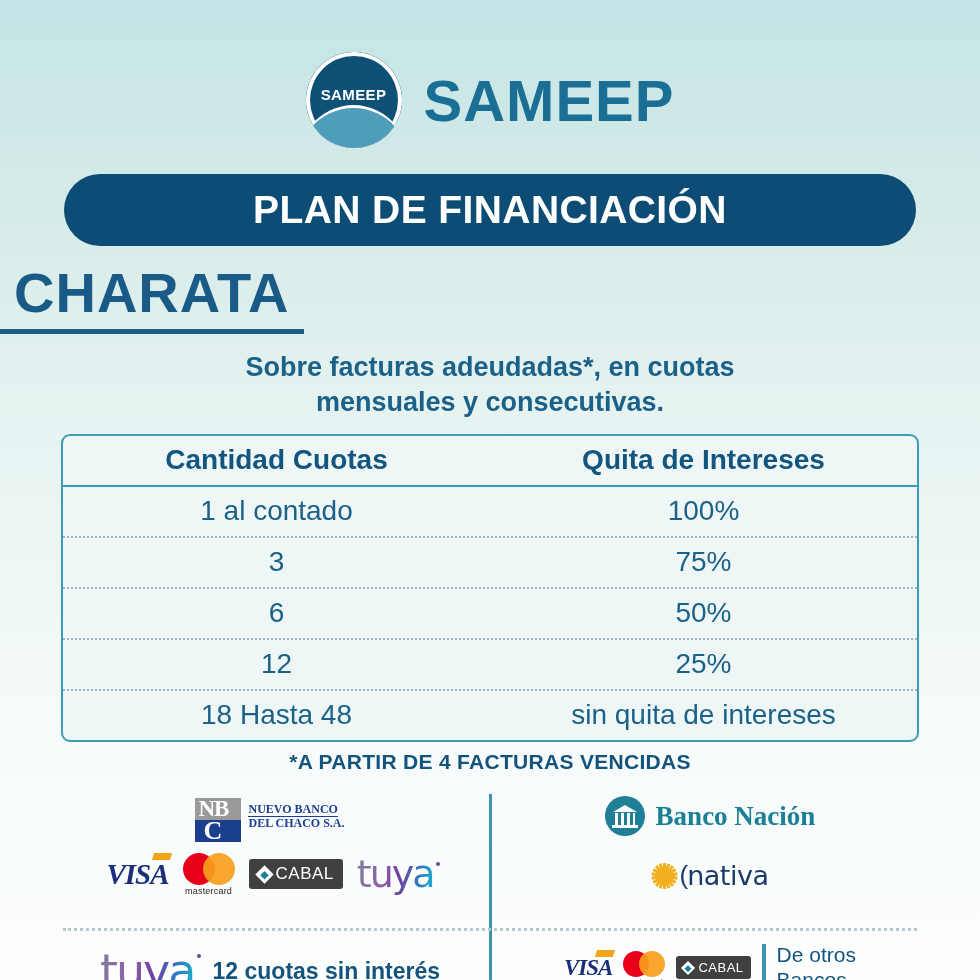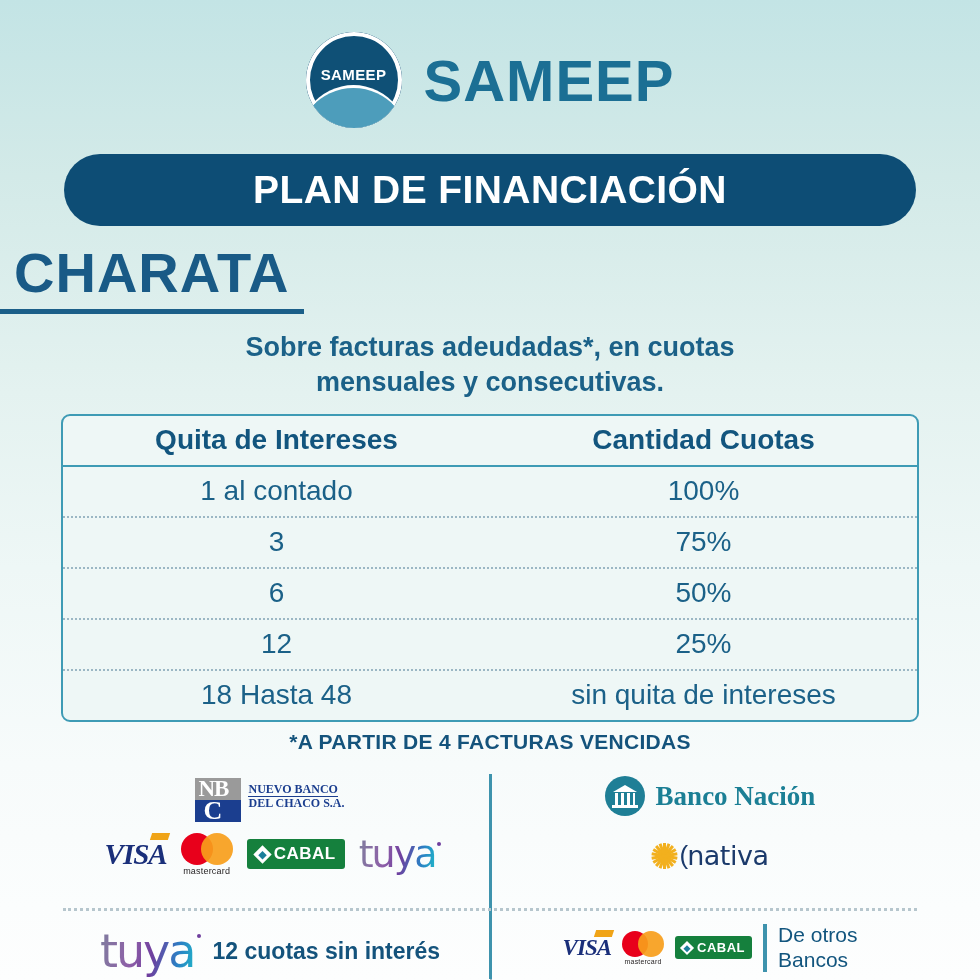--- a/index.html
+++ b/index.html
@@ -5,21 +5,21 @@
   html,body{margin:0;padding:0;}
   body{
     width:980px;height:980px;overflow:hidden;
     font-family:"Liberation Sans", sans-serif;
     background:linear-gradient(to bottom,#c3e4e5 0%,#d3eae8 18%,#e4f2f0 40%,#eef7f6 58%,#f7fbfb 78%,#fdfefe 100%);
     color:#114e72;
   }
   .page{position:relative;width:980px;height:980px;}
 
   
-  .brand{display:flex;align-items:center;justify-content:center;gap:22px;padding-top:32px;}
+  .brand{display:flex;align-items:center;justify-content:center;gap:22px;padding-top:52px;}
   .logo-mark{position:relative;width:96px;height:96px;border-radius:50%;
     background:#0f5076;display:flex;align-items:center;justify-content:center;overflow:hidden;
     box-shadow:inset 0 0 0 4px #ffffff, inset 0 0 0 7px #0f5076;}
   .logo-word{position:relative;z-index:3;color:#fff;font-weight:bold;font-size:15px;letter-spacing:.4px;
     margin-top:-12px;font-family:"Liberation Sans",sans-serif;}
   .logo-wave{position:absolute;left:-14%;bottom:-36px;width:128%;height:78px;background:#4d9dbb;
     border-radius:50% 50% 0 0 / 100% 100% 0 0;z-index:1;}
   .logo-wave-line{position:absolute;left:-14%;bottom:-30px;width:128%;height:70px;
     border-top:3px solid #ffffff;border-radius:50% 50% 0 0 / 100% 100% 0 0;z-index:2;}
   .brand-text{font-size:58px;font-weight:bold;color:#1b6f94;letter-spacing:1px;}
@@ -85,22 +85,22 @@
   .visa.sm{font-size:23px;}
   .mc{display:flex;flex-direction:column;align-items:center;}
   .mc-circles{position:relative;width:52px;height:32px;}
   .mc-circles i{position:absolute;top:0;width:32px;height:32px;border-radius:50%;display:block;}
   .mc-circles .r{left:0;background:#e8001b;}
   .mc-circles .o{left:20px;background:#f79e1b;opacity:.92;}
   .mc-label{font-size:9px;color:#231f20;letter-spacing:.2px;margin-top:1px;}
   .mc.sm .mc-circles{width:42px;height:26px;}
   .mc.sm .mc-circles i{width:26px;height:26px;} .mc.sm .mc-circles .o{left:16px;}
   .mc.sm .mc-label{font-size:7px;}
-  .cabal{display:flex;align-items:center;gap:5px;background:#15803d;color:#fff;
-    padding:5px 9px;border-radius:3px;font-weight:bold;font-size:17px;letter-spacing:.5px;}
+  .cabal{display:flex;align-items:center;gap:5px;background:#404040;color:#fff;
+    padding:5px 9px;border-radius:3px;font-weight:normal;font-size:17px;letter-spacing:.5px;}
   .cabal .dia{width:13px;height:13px;background:#fff;transform:rotate(45deg);position:relative;}
   .cabal .dia::after{content:"";position:absolute;left:3.5px;top:3.5px;width:6px;height:6px;background:#1b7f9b;}
   .cabal.sm{font-size:13px;padding:4px 7px;}
   .cabal.sm .dia{width:10px;height:10px;}
   .cabal.sm .dia::after{left:2.5px;top:2.5px;width:5px;height:5px;}
   .tuya{position:relative;font-size:38px;font-weight:normal;letter-spacing:-2px;
     background:linear-gradient(100deg,#7f7f9e 0%,#8e5fa8 35%,#6f3f9e 55%,#2b7fc4 80%,#1fb9c9 100%);
     -webkit-background-clip:text;background-clip:text;color:transparent;
     font-family:"DejaVu Sans",sans-serif;}
   .tuya::after{content:"";position:absolute;right:-6px;top:10px;width:4px;height:4px;border-radius:50%;background:#6f3f9e;}
@@ -142,22 +142,22 @@
   </div>
 
   <div class="subtitle">
     <div>Sobre facturas adeudadas*, en cuotas</div>
     <div>mensuales y consecutivas.</div>
   </div>
 
   <div class="tblwrap">
     <div class="tbl">
       <div class="tbl-head">
+        <div>Cantidad Cuotas</div>
         <div>Quita de Intereses</div>
-        <div>Cantidad Cuotas</div>
       </div>
       <div class="tbl-row">
         <div>1 al contado</div>
         <div>100%</div>
       </div>
       <div class="tbl-row">
         <div>3</div>
         <div>75%</div>
       </div>
       <div class="tbl-row">

